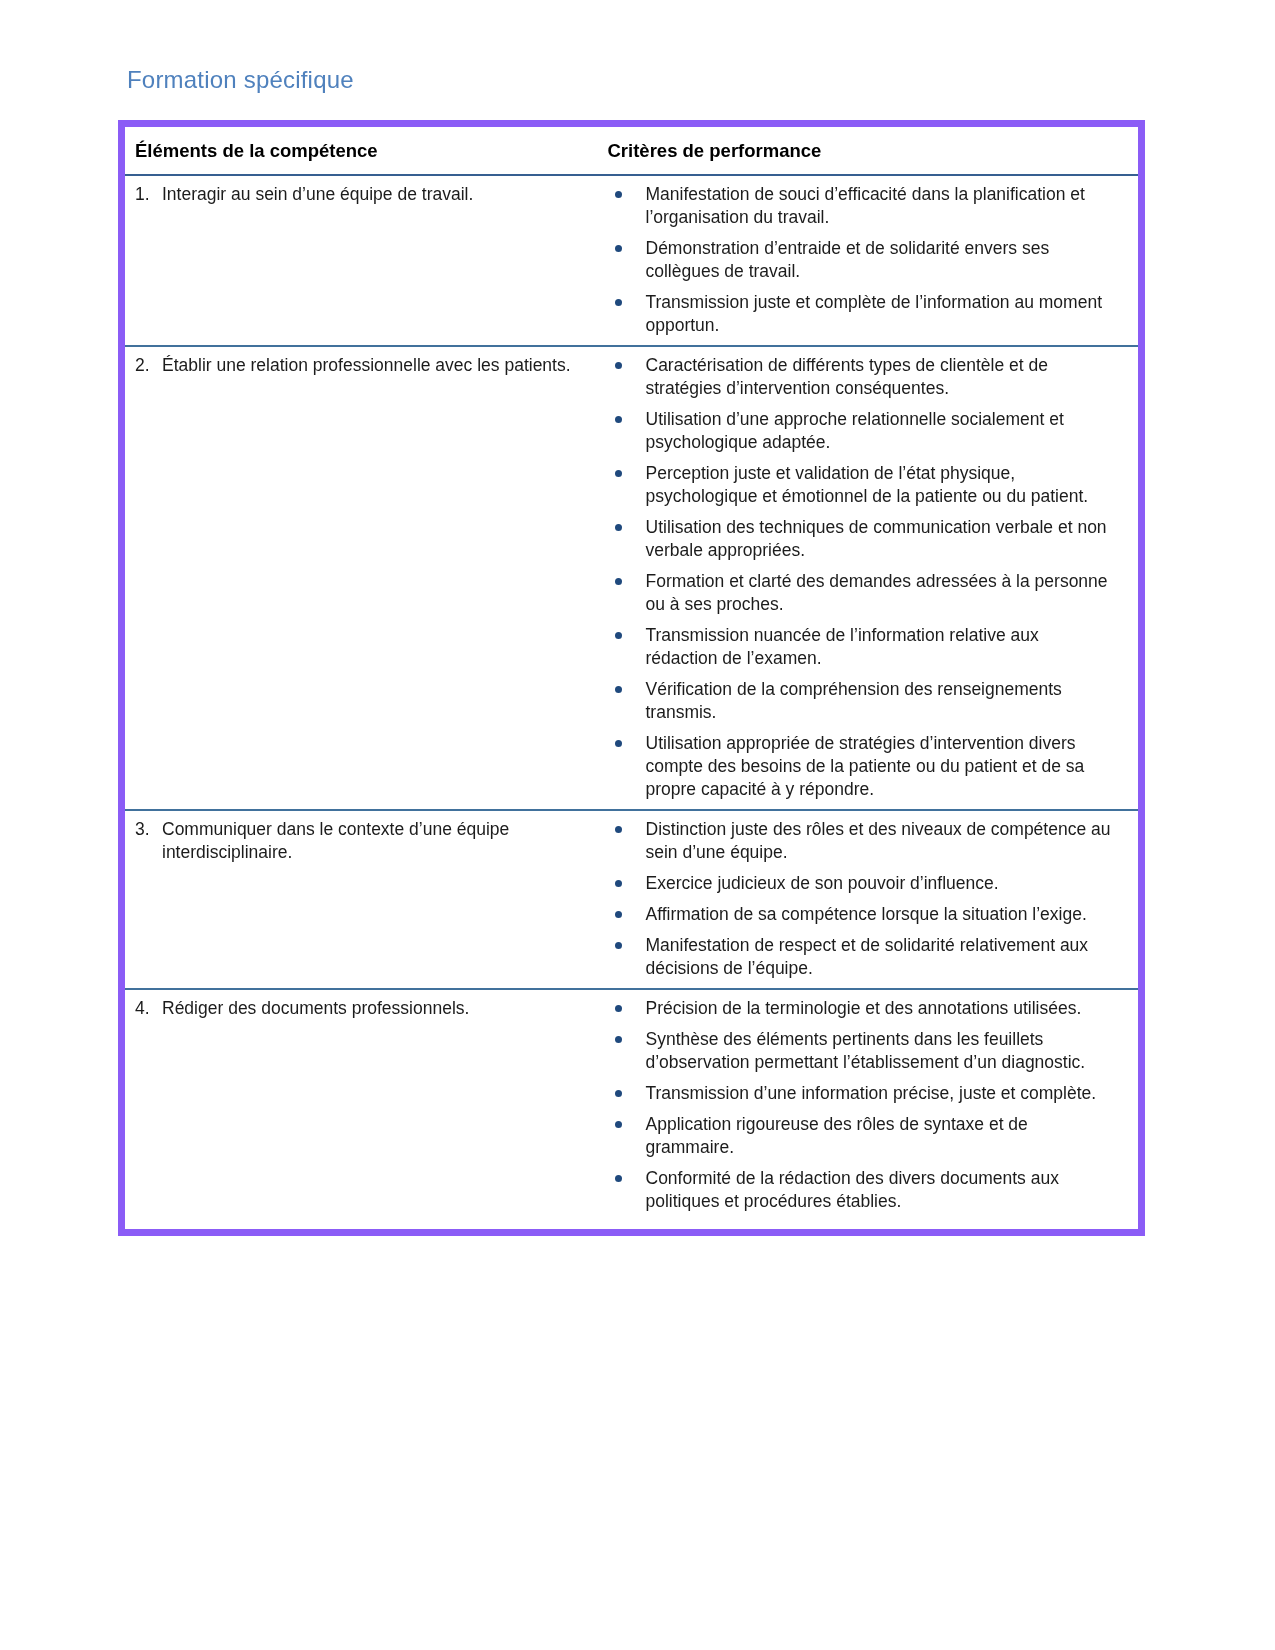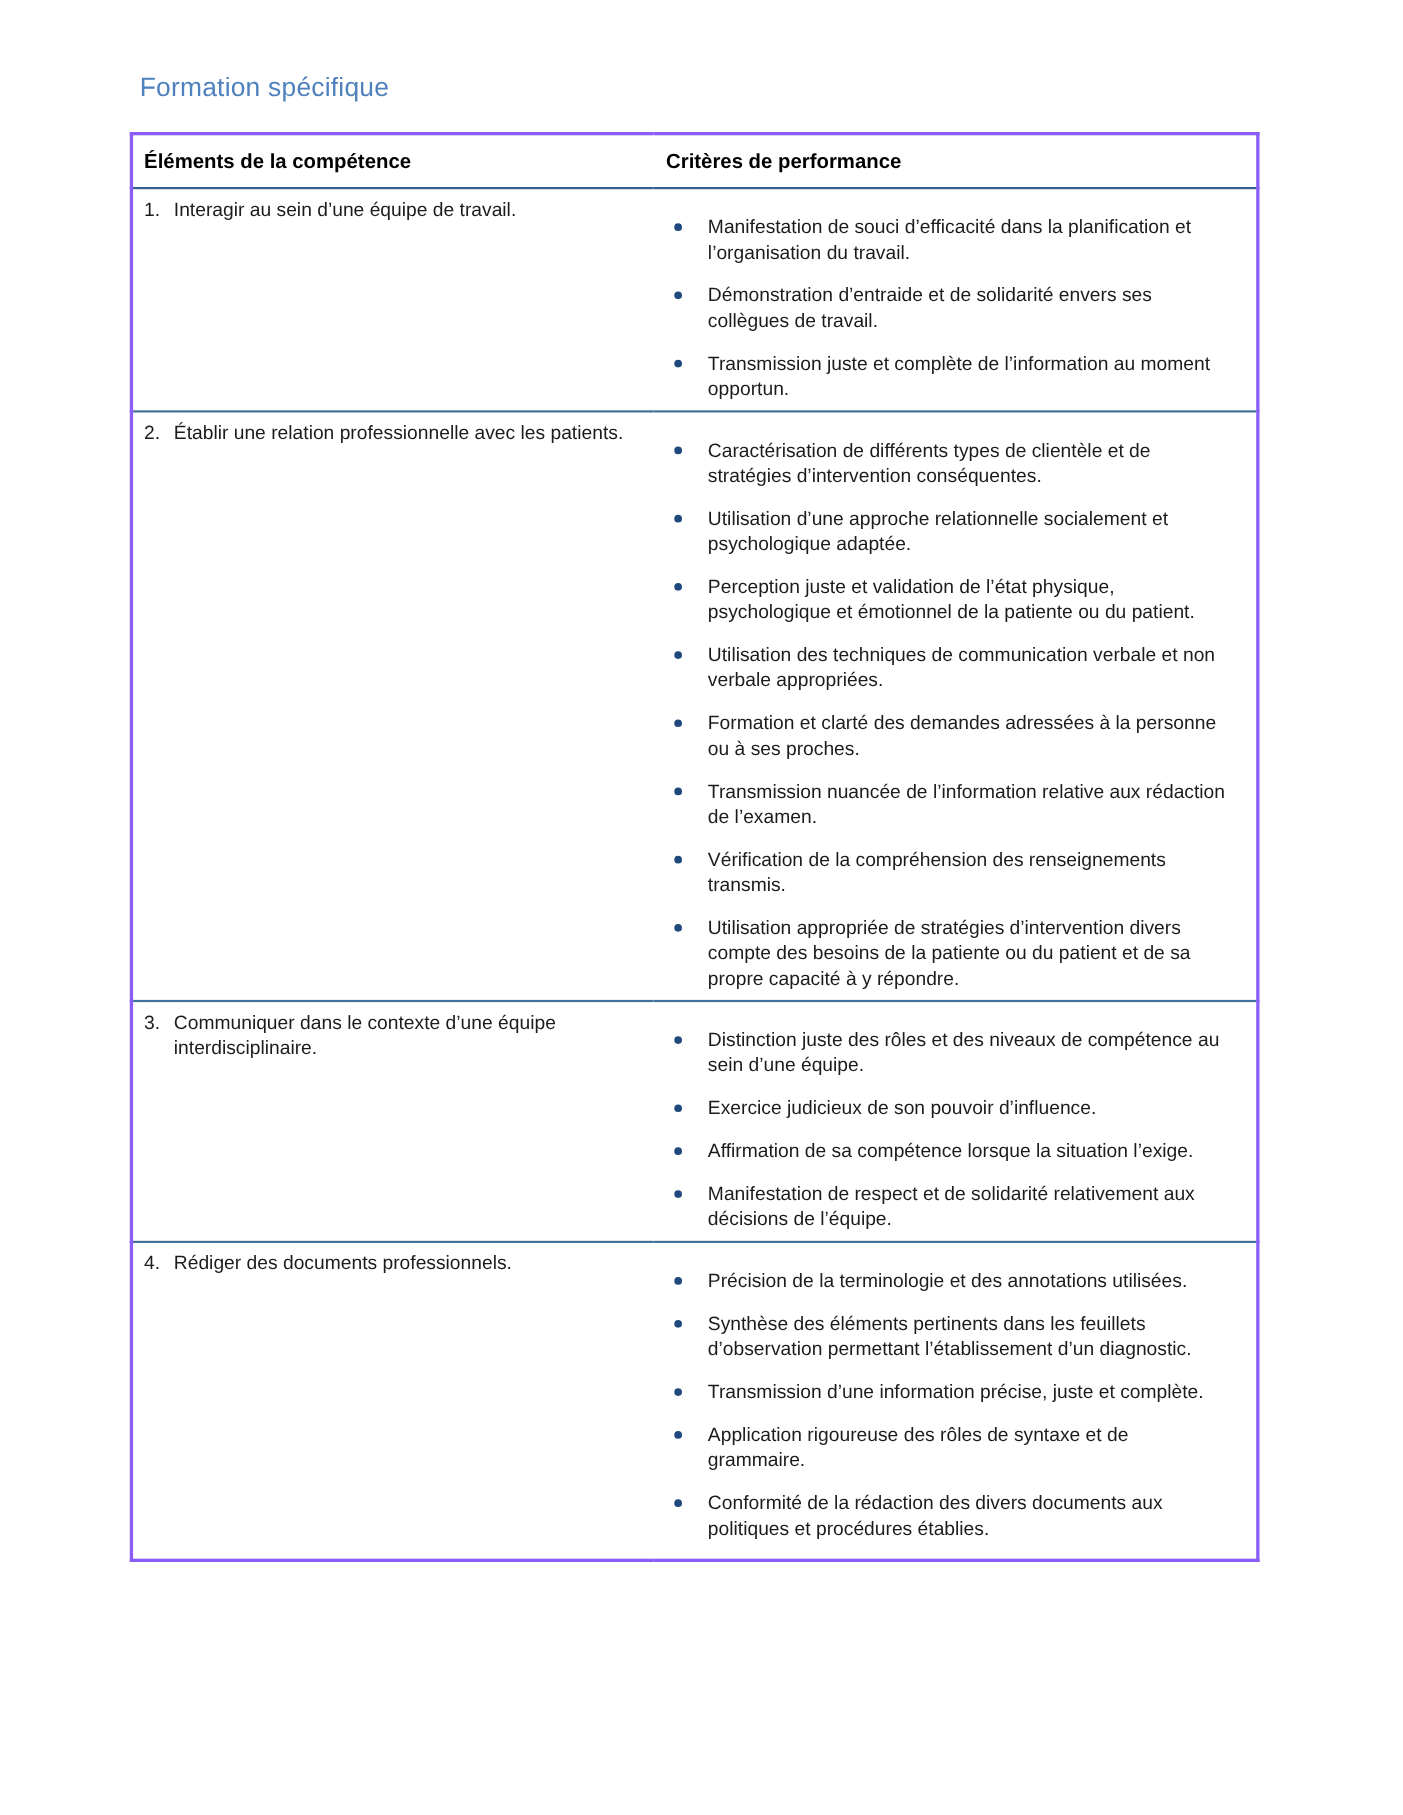--- a/index.html
+++ b/index.html
@@ -31,21 +31,21 @@
     color: #4f81bd;
     letter-spacing: 0.2px;
   }
   table.comp-table {
     position: absolute;
     left: 118px;
     top: 120px;
     width: 1027px;
     border-collapse: collapse;
     table-layout: fixed;
-    border: 3px solid #8b5cf6;
+    border: 7px solid #8b5cf6;
     background: #ffffff;
   }
   table.comp-table col.c1 { width: 474px; }
   thead th {
     text-align: left;
     vertical-align: top;
     font-size: 18.5px;
     font-weight: 700;
     color: #000000;
     padding: 13px 10px 12px 10px;
@@ -79,21 +79,20 @@
   }
   ul.criteria {
     list-style: none;
     margin: 0;
     padding: 0;
   }
   li.crit-item {
     display: flex;
     align-items: flex-start;
     margin-bottom: 8px;
-    margin-top: 16px;
   }
   li.crit-item:last-child { margin-bottom: 2px; justify-content: flex-end; }
   .dot {
     flex: 0 0 7px;
     width: 7px;
     height: 7px;
     border-radius: 50%;
     background: #1f497d;
     margin: 8px 0 0 7px;
   }

